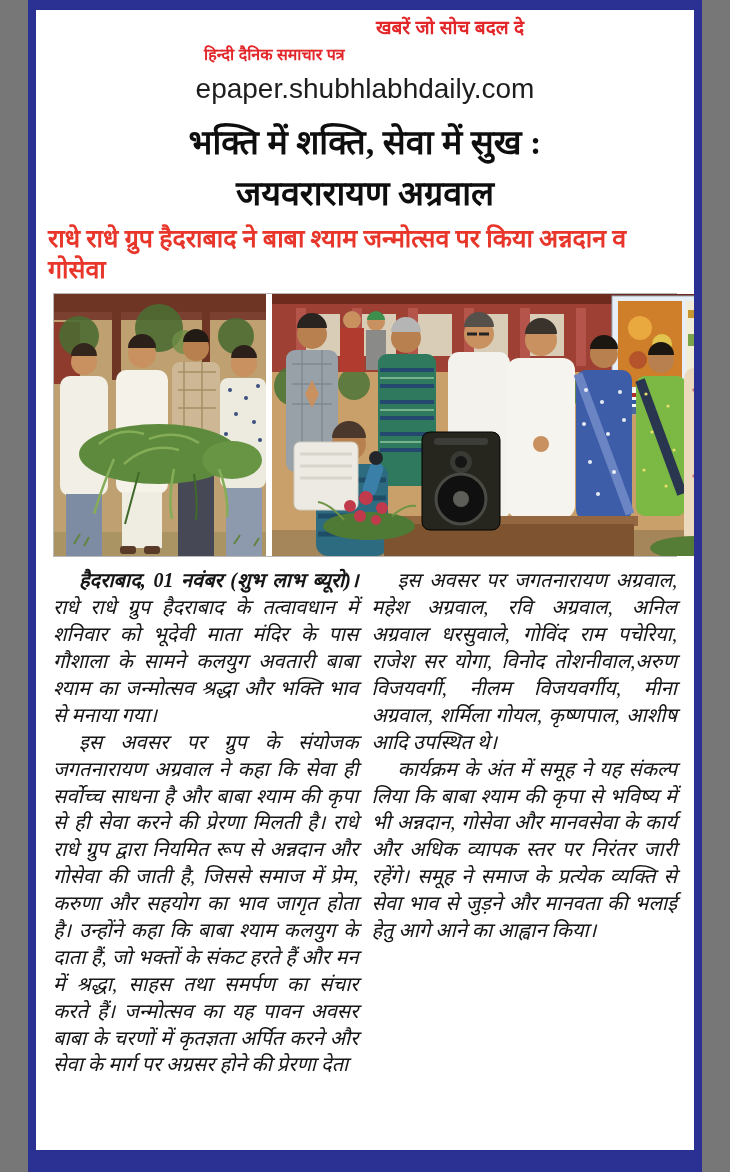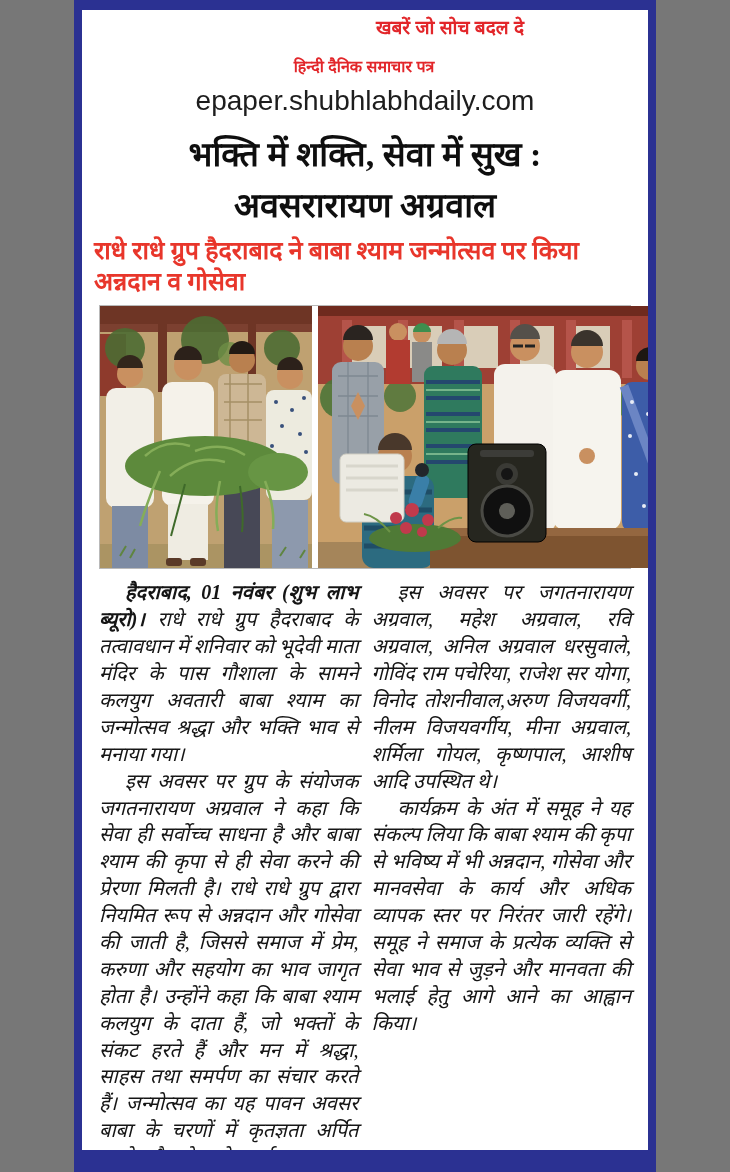--- a/index.html
+++ b/index.html
@@ -1,27 +1,27 @@
 <!DOCTYPE html>
 <html><head>
 <meta charset="utf-8">
 <style>
   html,body{margin:0;padding:0;}
   body{font-family:"Liberation Serif","DejaVu Serif",serif;background:#777;}
-  .page{width:582px;height:1172px;background:#2b3192;position:relative;margin:0 auto;box-sizing:border-box;overflow:hidden;}
+  .page{width:674px;height:1172px;background:#2b3192;position:relative;margin:0 auto;box-sizing:border-box;overflow:hidden;}
   .sheet{position:absolute;top:10px;left:8px;right:8px;bottom:22px;background:#ffffff;overflow:hidden;}
 
   
   .masthead{padding-top:8px;}
   .logo-block{width:322px;margin:0 auto;position:relative;font-family:"Liberation Sans","DejaVu Sans",sans-serif;}
   .top-tagline{color:#e2262a;font-weight:bold;font-size:19px;text-align:right;line-height:1.1;padding-right:2px;}
   .logo-row{display:flex;align-items:center;justify-content:center;gap:5px;margin-top:1px;}
   .logo-word{color:#e2262a;font-size:60px;font-weight:900;line-height:1.05;letter-spacing:-1px;}
   .ganesh{flex:0 0 auto;}
-  .sub-tagline{color:#e2262a;font-size:16px;font-weight:bold;text-align:center;margin-top:16px;padding-right:2px;}
+  .sub-tagline{color:#e2262a;font-size:16px;font-weight:bold;text-align:left;margin-top:4px;padding-right:2px;}
   .site-url{text-align:center;font-size:28px;color:#1d1d1d;margin-top:8px;font-family:"Liberation Sans","DejaVu Sans",sans-serif;}
   .date-line{text-align:center;font-size:23px;color:#1d1d1d;margin-top:1px;font-family:"Liberation Sans","DejaVu Sans",sans-serif;}
 
   
   .headline{margin:12px 8px 0;text-align:center;font-weight:800;color:#0e0e0e;font-size:34px;line-height:1.5;}
   .subheadline{margin:4px 12px 8px;text-align:left;color:#e8362b;font-size:25px;font-weight:bold;line-height:1.25;}
 
   
   .photo-wrap{margin:4px 17px 0;border:1px solid #b9b9b9;line-height:0;}
 
@@ -41,21 +41,21 @@
     <div class="masthead">
       <div class="logo-block">
         <div class="top-tagline">खबरें जो सोच बदल दे</div>
         <div class="sub-tagline">हिन्दी दैनिक समाचार पत्र</div>
       </div>
       <div class="site-url">epaper.shubhlabhdaily.com</div>
     </div>
 
     <h1 class="headline">
       <div>भक्ति में शक्ति, सेवा में सुख :</div>
-      <div>अवसरारायण अग्रवाल</div>
+      <div>जयवरारायण अग्रवाल</div>
     </h1>
     <div class="subheadline">राधे राधे ग्रुप हैदराबाद ने बाबा श्याम जन्मोत्सव पर किया अन्नदान व गोसेवा</div>
 
     <div class="photo-wrap">
       <svg width="680" height="262" viewBox="0 0 680 262">
 
         <g>
           <rect x="0" y="0" width="212" height="262" fill="#bfa171"></rect>
           <rect x="0" y="0" width="212" height="18" fill="#6e3525"></rect>
           <rect x="0" y="18" width="212" height="8" fill="#7c4030"></rect>

